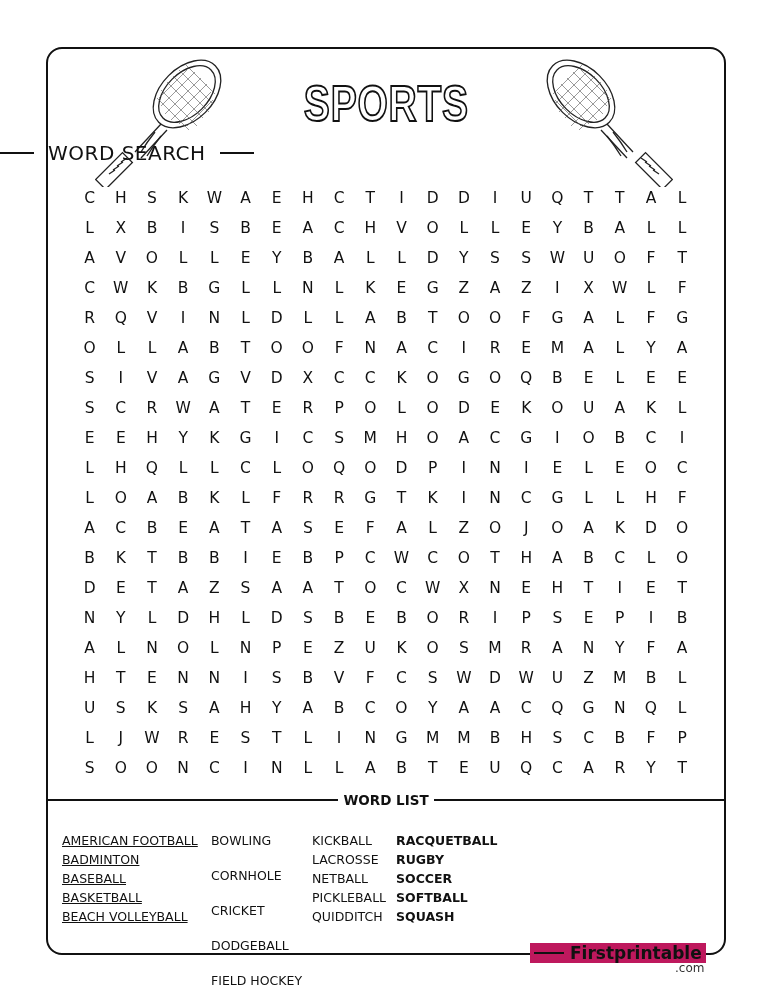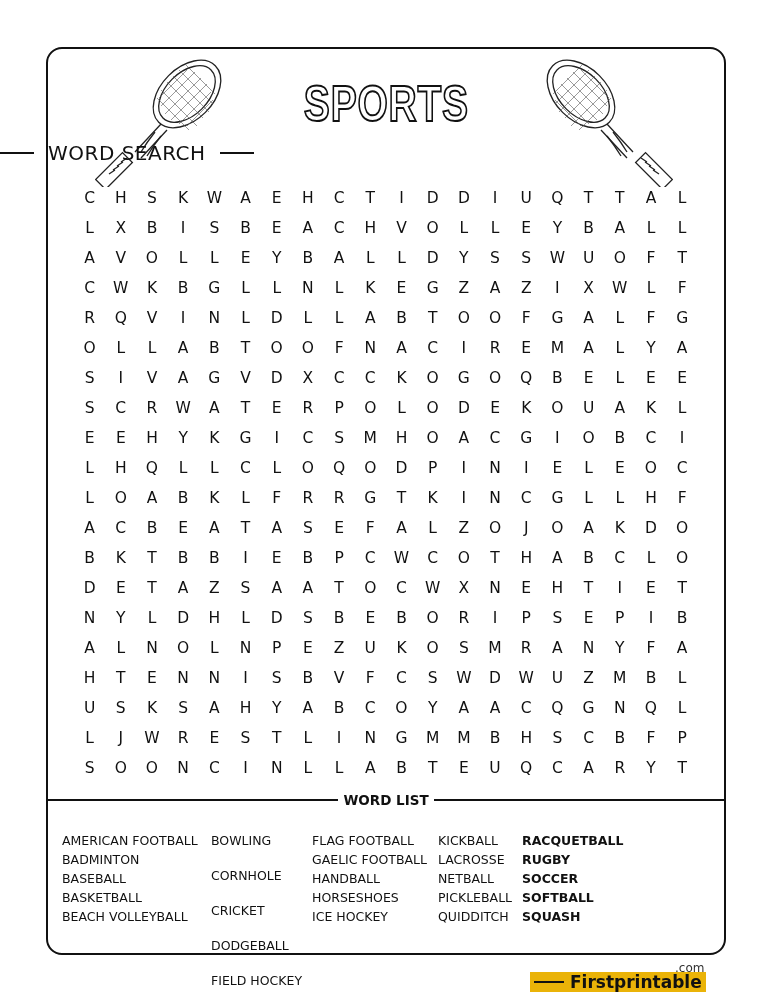--- a/index.html
+++ b/index.html
@@ -13,21 +13,21 @@
   .subtitle-line { width:34px; height:2px; background:#111; }
   .subtitle { font-family:"DejaVu Sans", sans-serif; font-size:20px; margin:0 14px; letter-spacing:0.5px; }
   .grid { position:absolute; left:74px; top:185px; width:624px; display:grid; grid-template-columns:repeat(20, 31.2px); grid-auto-rows:30px; }
   .cell { text-align:center; font-family:"DejaVu Sans", sans-serif; font-size:15.5px; line-height:26px; }
   .wl-row { position:absolute; left:47px; width:678px; top:790px; height:20px; display:flex; align-items:center;justify-content:flex-end; }
   .wl-line { flex:1; height:2px; background:#111; }
   .wl-title { font-family:"DejaVu Sans", sans-serif; font-weight:bold; font-size:13.5px; margin:0 5px; }
   .words { position:absolute; left:62px; top:831px; display:flex; }
   .wcol { display:flex; flex-direction:column; }
   .word { font-family:"DejaVu Sans", sans-serif; font-size:12.5px; line-height:19px; white-space:nowrap; }
-  .brand-row { position:absolute; left:530px; top:943px; display:flex; align-items:center; background:#eab308; padding:0 4px;margin-top:29px; }
+  .brand-row { position:absolute; left:530px; top:943px; display:flex; align-items:center; background:#be185d; padding:0 4px; }
   .brand-line { width:30px; height:2px; background:#111; margin-right:6px; }
   .brand { font-family:"DejaVu Sans", sans-serif; font-weight:bold; font-size:17px; }
   .brand-com { position:absolute; left:675px; top:961px; font-family:"DejaVu Sans", sans-serif; font-size:12px; color:#333; }
 </style>
 </head>
 <body>
 
 <div class="frame"></div>
 
 <svg class="racket racket-left" viewBox="0 0 135 135">
@@ -473,40 +473,33 @@
     <div class="cell">T</div>
   </div>
 
 <div class="wl-row">
   <div class="wl-line"></div>
   <div class="wl-title">WORD LIST</div>
   <div class="wl-line"></div>
 </div>
 
 <div class="words" id="words">
-    <div class="wcol" style="width: 149px;">
+    <div class="wcol" style="width: 149px; text-decoration: underline;">
       <span class="word">AMERICAN FOOTBALL</span>
       <span class="word">BADMINTON</span>
       <span class="word">BASEBALL</span>
       <span class="word">BASKETBALL</span>
       <span class="word">BEACH VOLLEYBALL</span>
     </div>
     <div class="wcol" style="width: 101px; gap: 16px;">
       <span class="word">BOWLING</span>
       <span class="word">CORNHOLE</span>
       <span class="word">CRICKET</span>
       <span class="word">DODGEBALL</span>
       <span class="word">FIELD HOCKEY</span>
-    </div>
-    <div class="wcol" style="width: 126px;">
-      <span class="word">FLAG FOOTBALL</span>
-      <span class="word">GAELIC FOOTBALL</span>
-      <span class="word">HANDBALL</span>
-      <span class="word">HORSESHOES</span>
-      <span class="word">ICE HOCKEY</span>
     </div>
     <div class="wcol" style="width: 84px;">
       <span class="word">KICKBALL</span>
       <span class="word">LACROSSE</span>
       <span class="word">NETBALL</span>
       <span class="word">PICKLEBALL</span>
       <span class="word">QUIDDITCH</span>
     </div>
     <div class="wcol" style="width: 102px; font-weight: bold;">
       <span class="word">RACQUETBALL</span>

